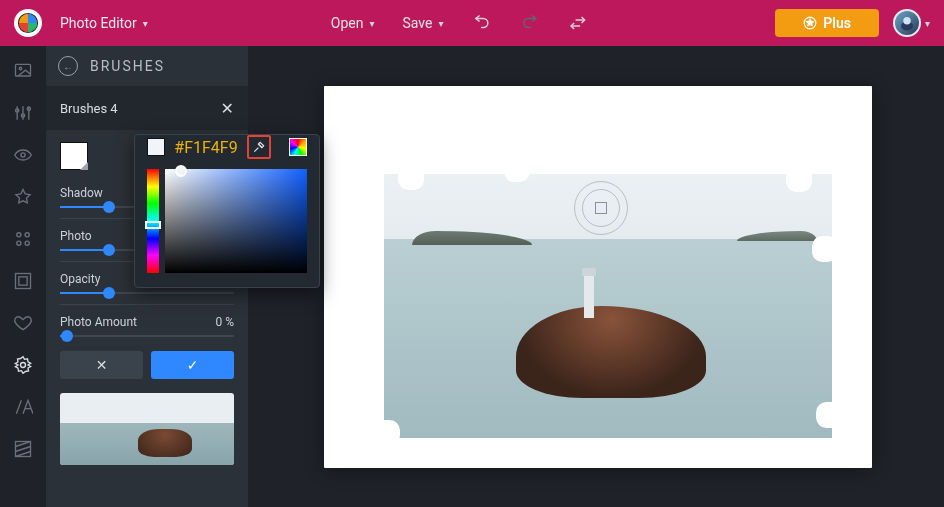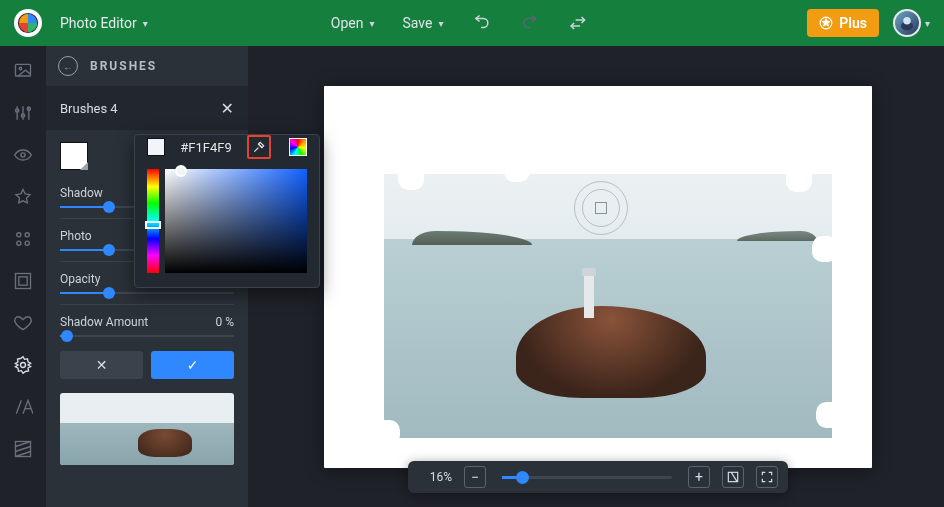--- a/index.html
+++ b/index.html
@@ -1,44 +1,44 @@
 <!DOCTYPE html>
 <html><head>
 <meta charset="utf-8">
 <style>
   * { margin:0; padding:0; box-sizing:border-box; font-family: -apple-system, "Segoe UI", Roboto, Arial, sans-serif; }
   body { width:944px; height:507px; background:#1f2229; overflow:hidden; color:#d9dde3; font-size:13px; }
 
   
-  .topbar { height:46px; background:#15803d; display:flex; align-items:center; padding:0 14px; }
+  .topbar { height:46px; background:#be185d; display:flex; align-items:center; padding:0 14px; }
   .logo-b { width:28px; height:28px; border-radius:50%; background:#fff; display:flex; align-items:center; justify-content:center; margin-right:18px; }
   .logo-b svg { width:22px; height:22px; }
   .title-dd { display:flex; align-items:center; gap:6px; color:#e6e9ed; font-size:14px; }
   .topbar-center { display:flex; align-items:center; gap:28px; position:absolute; left:50%; transform:translateX(-55%);text-align:center; }
   .topbar-link { display:flex; align-items:center; gap:6px; color:#dfe3e8; font-size:14px; }
   .icon-btn { width:20px; height:20px; display:flex; align-items:center; justify-content:center; color:#cfd4db; }
   .icon-btn.faded { color:#5e6770; }
   .topbar-right { margin-left:auto; display:flex; align-items:center; gap:14px; }
-  .plus-btn { background:#f39c12; color:#fff; display:flex; align-items:center; gap:6px; padding:6px 12px; border-radius:4px; font-size:14px; font-weight:600; }
+  .plus-btn { background:#f39c12; color:#fff; display:flex; align-items:center; gap:6px; padding:6px 28px; border-radius:4px; font-size:14px; font-weight:600; }
   .avatar { width:28px; height:28px; border-radius:50%; background:linear-gradient(135deg,#6ba6c9,#2a3a5a); display:flex; align-items:center; justify-content:center; border:2px solid #e6e9ed; }
   .chev { font-size:10px; color:#cfd4db; }
 
   
   .shell { display:flex; height:calc(100% - 46px); }
 
   
   .toolrail { width:46px; background:#1f2229; display:flex; flex-direction:column; align-items:center; padding-top:14px; gap:20px; }
   .tool { width:22px; height:22px; color:#6a717d; display:flex; align-items:center; justify-content:center; }
   .tool.active { color:#d9dde3; }
 
   
   .sidebar { width:202px; background:#2b3138; display:flex; flex-direction:column; position:relative; }
   .sidebar-hdr { height:40px; display:flex; align-items:center; gap:12px; padding:0 12px; }
   .back-circ { width:20px; height:20px; border:1.5px solid #9aa1ab; border-radius:50%; display:flex; align-items:center; justify-content:center; font-size:10px; color:#9aa1ab;}
-  .sidebar-hdr-title { color:#b8bec7; letter-spacing:2px; font-size:12px; font-weight:700; }
+  .sidebar-hdr-title { color:#b8bec7; letter-spacing:2px; font-size:14px; font-weight:400; }
   .brush-name-row { height:44px; background:#22272d; margin:0; display:flex; align-items:center; justify-content:space-between; padding:0 14px; font-size:13px; color:#d9dde3;}
   .brush-name-row .x { font-size:16px; color:#d9dde3; }
   .sw-row { padding:12px 14px 6px 14px; }
   .swatch-box { width:28px; height:28px; background:#fff; border:1px solid #111; position:relative;}
   .swatch-box::after{ content:""; position:absolute; right:-1px; bottom:-1px; width:0; height:0; border-left:8px solid transparent; border-bottom:8px solid #9aa1ab;}
   .sl-row { padding:10px 14px 4px 14px; }
   .sl-label { display:flex; justify-content:space-between; color:#cbd1d9; font-size:12px; margin-bottom:6px;}
   .sl-track { height:2px; background:#3e4750; position:relative; border-radius:2px; }
   .sl-fill  { position:absolute; left:0; top:0; height:2px; background:#2f88ff; }
   .sl-thumb { position:absolute; top:-5px; width:12px; height:12px; background:#2f88ff; border-radius:50%; margin-left:-6px; }
@@ -49,21 +49,21 @@
   .ok-btn { background:#2f88ff; color:#fff; }
   .thumb-preview { margin:4px 14px 12px 14px; height:72px; border-radius:3px; overflow:hidden; background:#e8eef2; position:relative;}
   .thumb-preview .shore{position:absolute;left:0;right:0;bottom:0;height:42px;background:linear-gradient(#9db7bd,#88a4aa);}
   .thumb-preview .rock{position:absolute;left:45%;bottom:8px;width:54px;height:28px;background:radial-gradient(ellipse at 50% 20%,#7a4a33,#3b241a);border-radius:40% 40% 30% 30%;}
 
   
   .picker { position:absolute; left:134px; top:134px; width:186px; background:#232930; border:1px solid #3a424c; border-radius:4px; box-shadow:0 6px 18px rgba(0,0,0,0.5); z-index:200; }
   .picker-title { color:#e6e9ed; font-size:14px; padding:12px 14px 10px 14px;}
   .picker-row { display:flex; align-items:center; gap:6px; padding:0 12px 10px 12px;}
   .picker-sw { width:18px; height:18px; background:#F1F4F9; border:1px solid #111;}
-  .picker-hex { flex:1; color:#e5e5e5; font-size:13px; text-align:center;}
+  .picker-hex { flex:1; color:#eab308; font-size:16px; text-align:center;}
   .eyedrop { width:24px; height:24px; display:flex; align-items:center; justify-content:center; border:2px solid #e34234; border-radius:2px; color:#e6e9ed;}
   .rainbow { width:18px; height:18px; background:conic-gradient(red,orange,yellow,lime,cyan,blue,magenta,red); border:1px solid #fff;}
   .picker-body { display:flex; gap:6px; padding:0 12px 14px 12px;}
   .hue-strip { width:12px; height:104px; background:linear-gradient(to bottom, #ff0000 0%, #ffff00 17%, #00ff00 33%, #00ffff 50%, #0000ff 67%, #ff00ff 83%, #ff0000 100%); position:relative;}
   .hue-thumb{ position:absolute; left:-2px; right:-2px; height:8px; border:2px solid #fff; top:52px;}
   .sv-box { flex:1; height:104px; background:linear-gradient(to top, #000, rgba(0,0,0,0)), linear-gradient(to right, #fff, #1060ff); position:relative;}
   .sv-cursor{ position:absolute; width:12px; height:12px; border-radius:50%; border:2px solid #fff; left:10px; top:-4px; background:#F1F4F9;}
 
   
   .canvas-wrap { flex:1; position:relative; background:#1f2229; }
@@ -271,21 +271,21 @@
           <span>Opacity</span>
         </div>
       <div class="sl-track">
           <div class="sl-fill" style="width:28%"></div>
           <div class="sl-thumb" style="left:28%"></div>
         </div>
     </div>
     <div class="sl-divider"></div>
     <div class="sl-row">
       <div class="sl-label">
-        <span>Shadow Amount</span>
+        <span>Photo Amount</span>
         <span>0 %</span>
       </div>
       <div class="sl-track">
           <div class="sl-fill" style="width:4%"></div>
           <div class="sl-thumb" style="left:4%"></div>
         </div>
     </div>
 
     <div class="confirm-row">
       <div class="cancel-btn">✕</div>
@@ -342,35 +342,15 @@
         <div class="m nub" style="right:30px;bottom:40px"></div>
         <div class="m nub" style="right:34px;top:150px"></div>
       </div>
       <div class="cursor-ring">
         <div class="inner">
             <div class="sq"></div>
           </div>
       </div>
     </div>
 
-    <div class="bottombar">
-      <div class="zoom-label">16%</div>
-      <div class="sq-btn">−</div>
-      <div class="zoom-track">
-        <div class="zoom-fill"></div>
-          <div class="zoom-thumb"></div>
-      </div>
-      <div class="sq-btn">+</div>
-      <div class="sq-btn">
-        <svg width="14" height="14" viewBox="0 0 24 24" fill="none" stroke="currentColor" stroke-width="2">
-            <rect x="4" y="4" width="16" height="16"></rect>
-            <path d="M9 4l10 16"></path>
-          </svg>
-      </div>
-      <div class="sq-btn">
-        <svg width="14" height="14" viewBox="0 0 24 24" fill="none" stroke="currentColor" stroke-width="2">
-            <path d="M4 9V4h5M20 9V4h-5M4 15v5h5M20 15v5h-5"></path>
-          </svg>
-      </div>
-    </div>
   </div>
 
 </div>
 
 </body></html>

